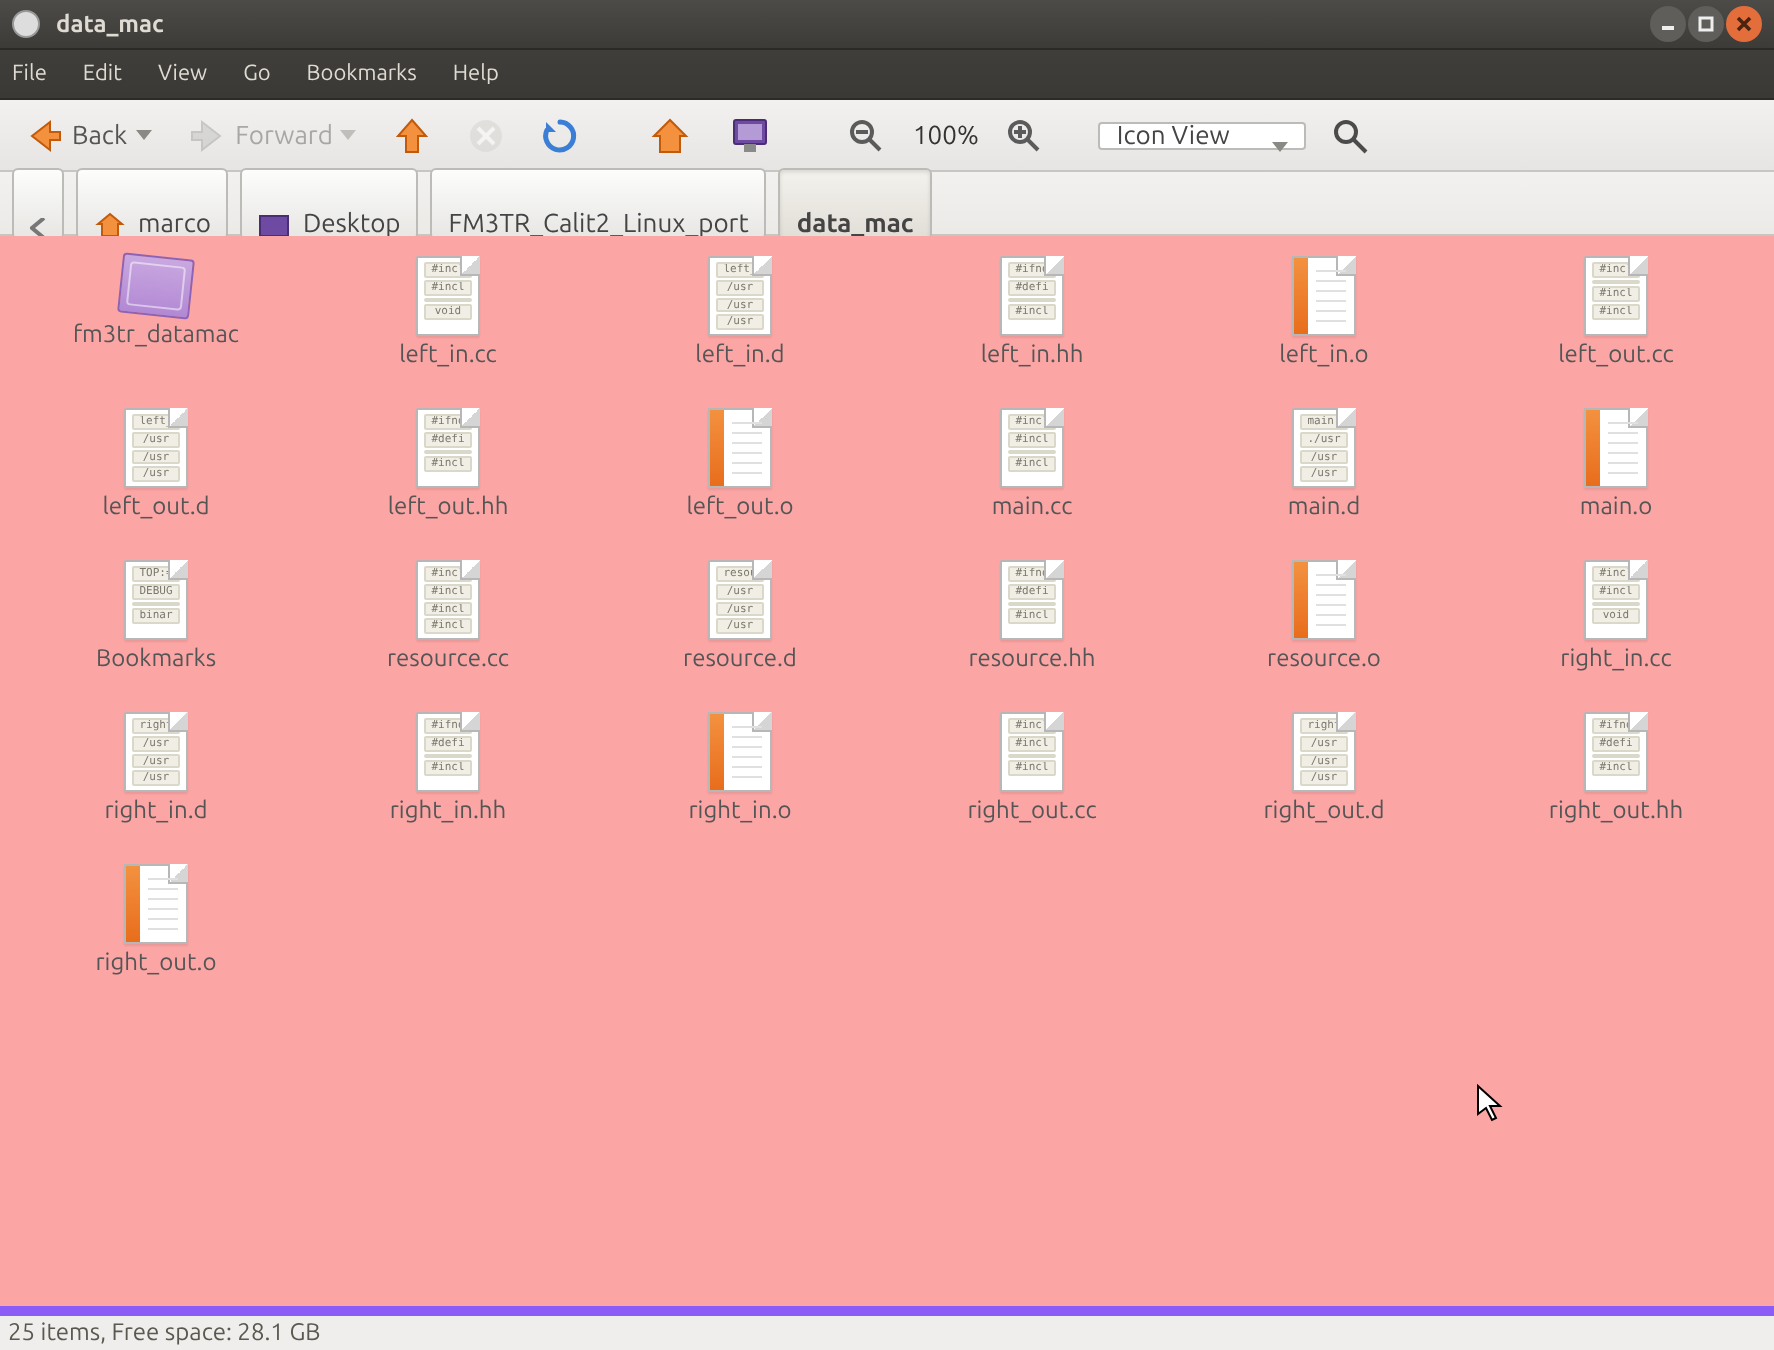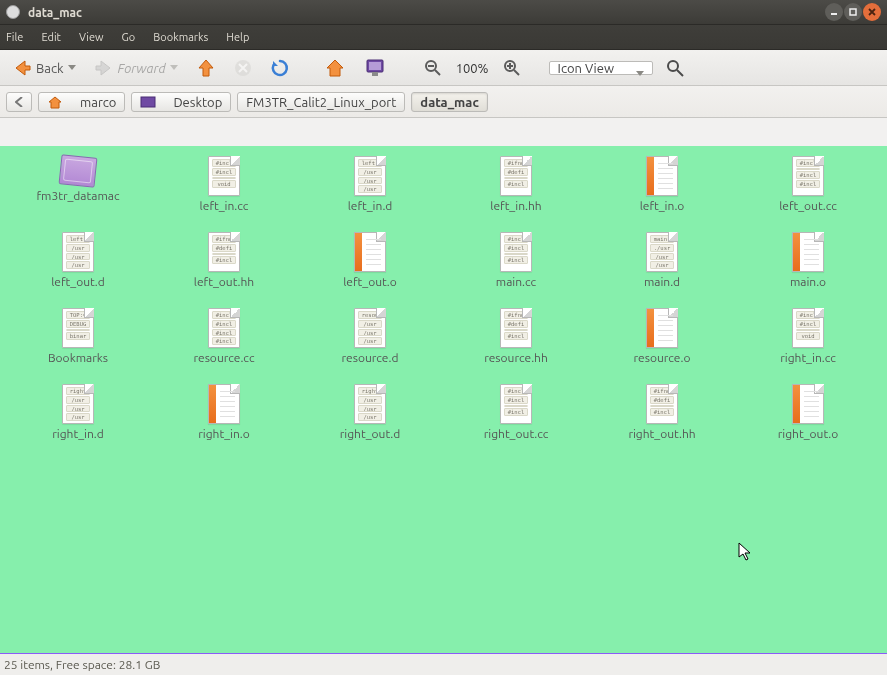--- a/index.html
+++ b/index.html
@@ -56,21 +56,21 @@
   background: linear-gradient(#f2f1ef, #e6e5e3);
   border-bottom: 1px solid #c7c6c3;
   height: 36px;
   display: flex; align-items: center;
   padding: 0 6px; gap: 6px;
 }
 .tool-btn {
   display: flex; align-items: center; gap: 4px;
   padding: 3px 6px; border-radius: 3px;
 }
-.tool-btn.disabled { opacity: 0.45; font-style: italic; }
+.tool-btn.disabled { opacity: 0.45; }
 .tool-label { color: #555; }
 .tri-down {
   width: 0; height: 0;
   border-left: 4px solid transparent;
   border-right: 4px solid transparent;
   border-top: 5px solid #8a8984;
 }
 .icon-svg { display: block; }
 .zoom-text { color: #333; font-size: 13px; margin: 0 2px; }
 .view-select {
@@ -82,34 +82,34 @@
 .view-select .tri-down { position: absolute; right: 8px; top: 9px; }
 
 .locationbar {
   background: linear-gradient(#f2f1ef, #eceae7);
   border-bottom: 1px solid #c7c6c3;
   height: 32px; display: flex; align-items: center;
   padding: 0 6px; gap: 6px;
 }
 .square-btn {
   border: 1px solid #bcbbb8; background: linear-gradient(#fdfdfc,#e7e6e3);
-  border-radius: 3px; min-width: 22px; height: 20px;
-  display: flex; align-items: center; justify-content: center;
-  padding: 0 8px; gap: 17px; color: #444;
+  border-radius: 3px; min-width: 22px; height: 36px;
+  display: flex; align-items: flex-end; justify-content: center;
+  padding: 0 8px; gap: 6px; color: #444;
 }
 .square-btn.current { background: linear-gradient(#f4f2ec,#e0ded7); box-shadow: inset 0 1px 2px rgba(0,0,0,.12); font-weight: bold; }
 
 .files {
-  flex: 1; background: #86efac; overflow: auto;
+  flex: 1; background: #fca5a5; overflow: auto;
   padding: 8px 0 0 8px;
   display: grid;
   grid-template-columns: repeat(6, 140px);
   grid-auto-rows: 76px;
   justify-content: start;
-  column-gap: 6px; row-gap: 0; margin-top: 28px;
+  column-gap: 6px; row-gap: 0;
 }
 .file-item {
   display: flex; flex-direction: column; align-items: center;
   justify-content: flex-start;
   padding-top: 2px;
 }
 .file-label {
   color: #555; font-size: 12px;
   text-align: center; margin-top: 3px;
 }
@@ -165,21 +165,21 @@
   display: flex; align-items: center; justify-content: center;
 }
 .icon-ruler::after {
   content: ""; position: absolute; inset: 3px;
   border: 1px solid rgba(255,255,255,.5);
   border-radius: 2px;
 }
 
 .statusbar {
   height: 22px; background: #efeeec;
-  border-top: 1px solid #8b5cf6;
+  border-top: 5px solid #8b5cf6;
   display: flex; align-items: center;
   padding: 0 4px; color: #5a594f;
   font-size: 12px;
 }
 
 .cursor {
   position: absolute; left: 738px; top: 542px;
   pointer-events: none;
 }
 </style>
@@ -485,45 +485,55 @@
       <div class="icon-text-page">
         <div class="corner"></div>
         <div class="line">right</div>
         <div class="line">/usr</div>
         <div class="line">/usr</div>
         <div class="line">/usr</div>
       </div>
       <div class="file-label">right_in.d</div>
     </div>
     <div class="file-item">
+      <div class="icon-text-page">
+        <div class="corner"></div>
+        <div class="line">#ifnd</div>
+        <div class="line">#defi</div>
+        <div class="line"> </div>
+        <div class="line">#incl</div>
+      </div>
+      <div class="file-label">right_in.hh</div>
+    </div>
+    <div class="file-item">
       <div class="icon-o-page">
         <div class="corner"></div>
         <div class="tlines"></div>
       </div>
       <div class="file-label">right_in.o</div>
     </div>
     <div class="file-item">
       <div class="icon-text-page">
         <div class="corner"></div>
+        <div class="line">#incl</div>
+        <div class="line">#incl</div>
+        <div class="line"> </div>
+        <div class="line">#incl</div>
+      </div>
+      <div class="file-label">right_out.cc</div>
+    </div>
+    <div class="file-item">
+      <div class="icon-text-page">
+        <div class="corner"></div>
         <div class="line">right</div>
         <div class="line">/usr</div>
         <div class="line">/usr</div>
         <div class="line">/usr</div>
       </div>
       <div class="file-label">right_out.d</div>
-    </div>
-    <div class="file-item">
-      <div class="icon-text-page">
-        <div class="corner"></div>
-        <div class="line">#incl</div>
-        <div class="line">#incl</div>
-        <div class="line"> </div>
-        <div class="line">#incl</div>
-      </div>
-      <div class="file-label">right_out.cc</div>
     </div>
     <div class="file-item">
       <div class="icon-text-page">
         <div class="corner"></div>
         <div class="line">#ifnd</div>
         <div class="line">#defi</div>
         <div class="line"> </div>
         <div class="line">#incl</div>
       </div>
       <div class="file-label">right_out.hh</div>

